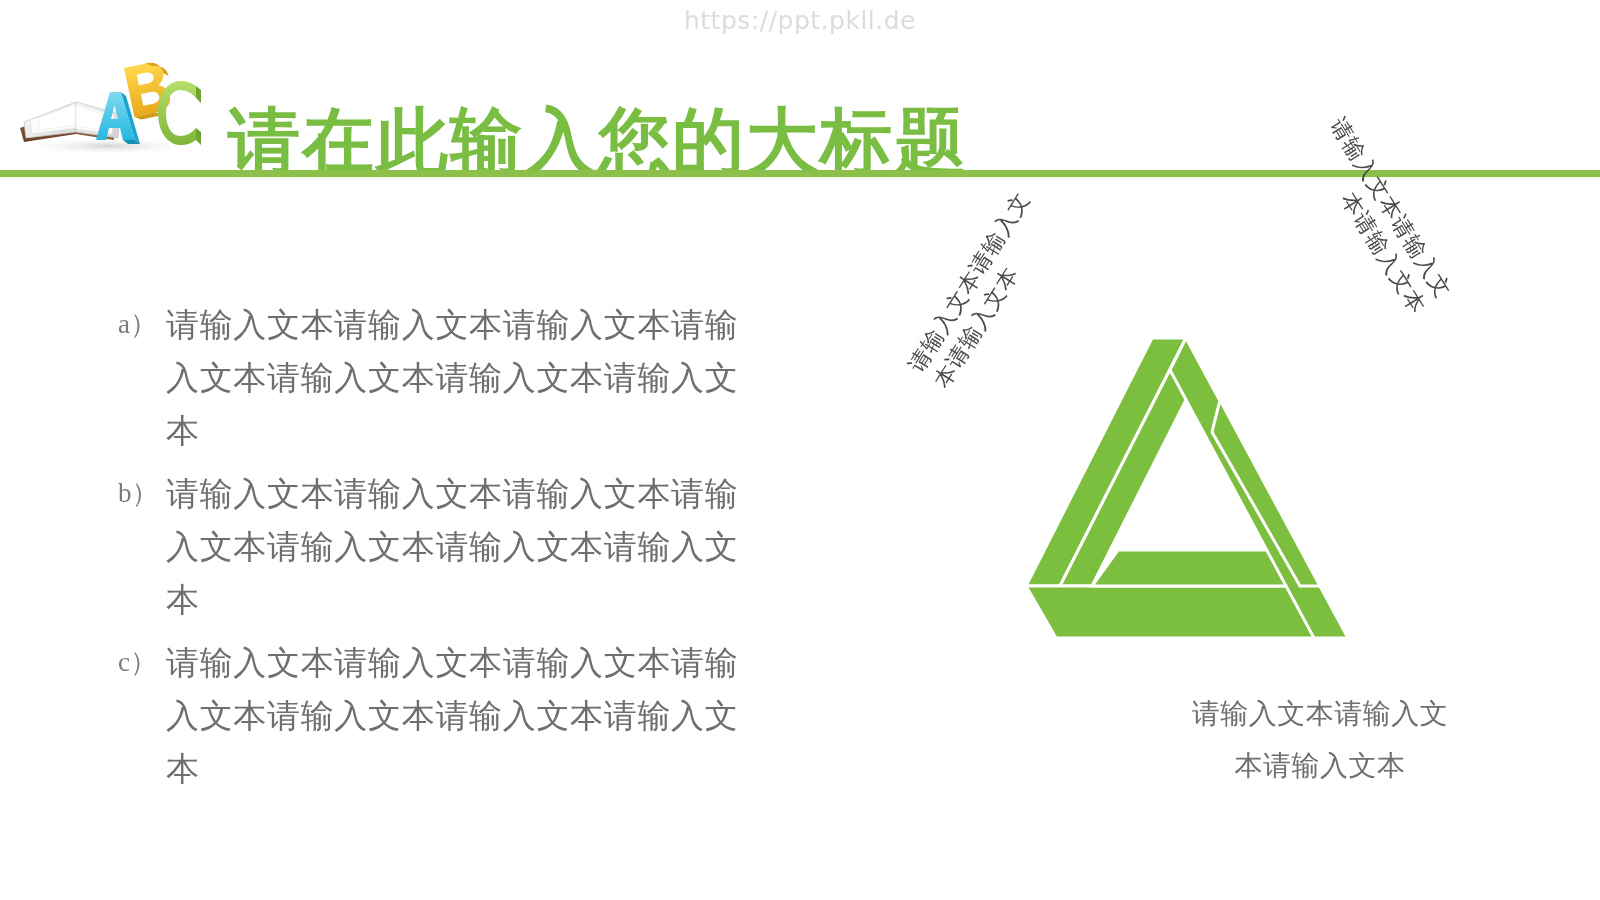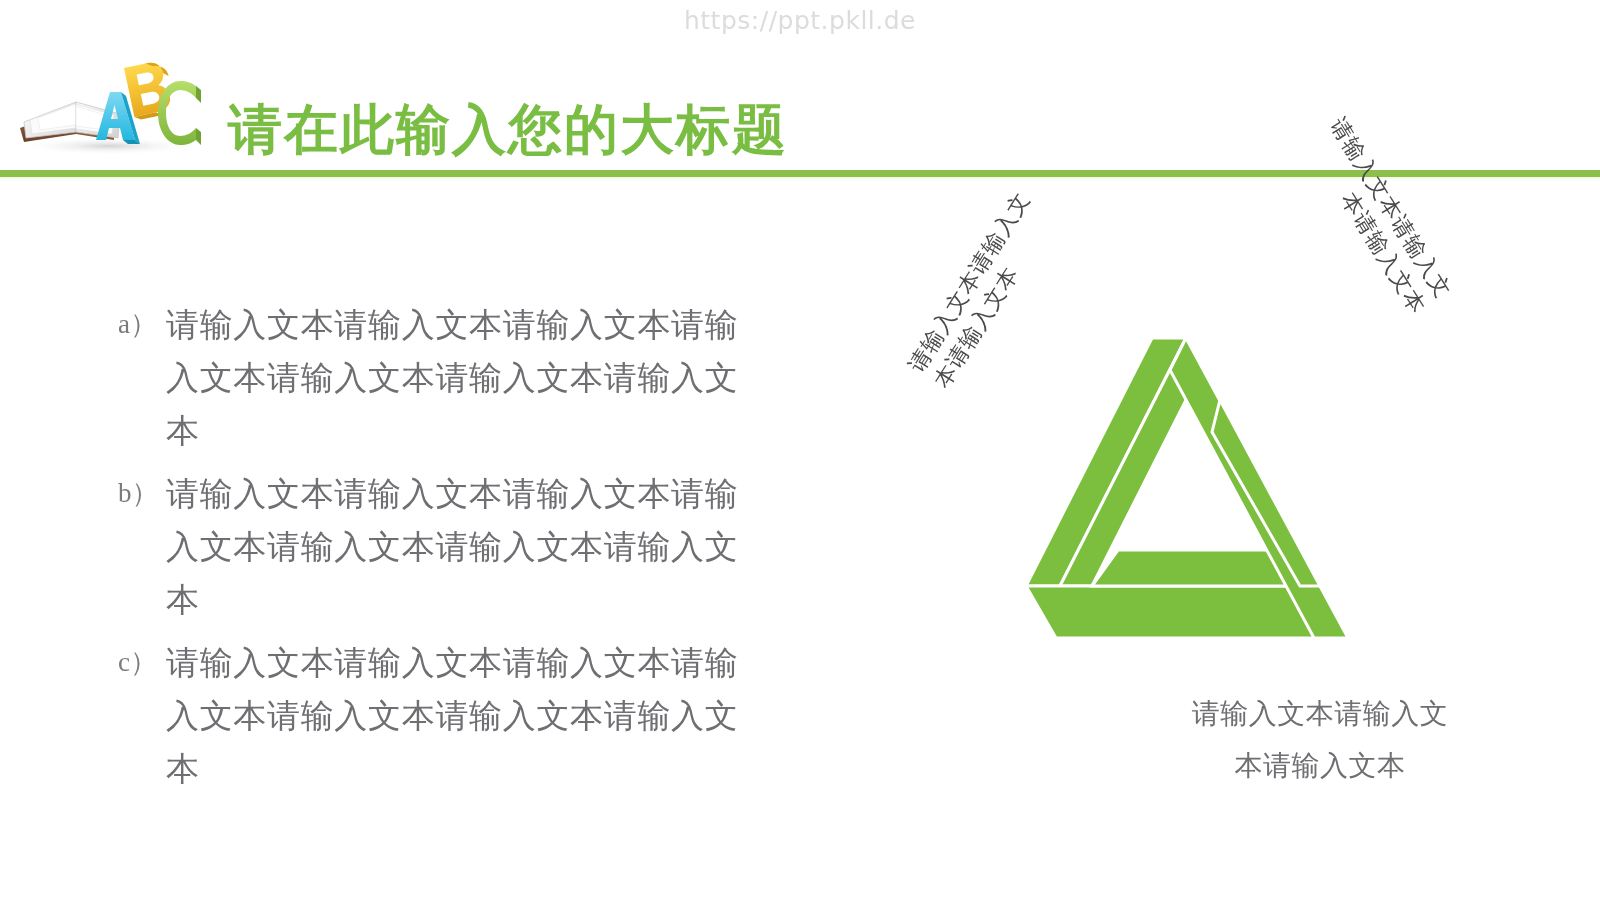--- a/index.html
+++ b/index.html
@@ -48,21 +48,21 @@
     top: 8px;
     width: 200px;
     height: 108px;
   }
 
   .page-title {
     position: absolute;
     left: 228px;
     top: 52px;
     font-family: "DejaVu Sans", sans-serif;
-    font-size: 54px;
+    font-size: 72px;
     font-weight: 700;
     letter-spacing: 2px;
     color: #79bd43;
     white-space: nowrap;
   }
 
   .header-rule {
     position: absolute;
     left: 0;
     top: 170px;

